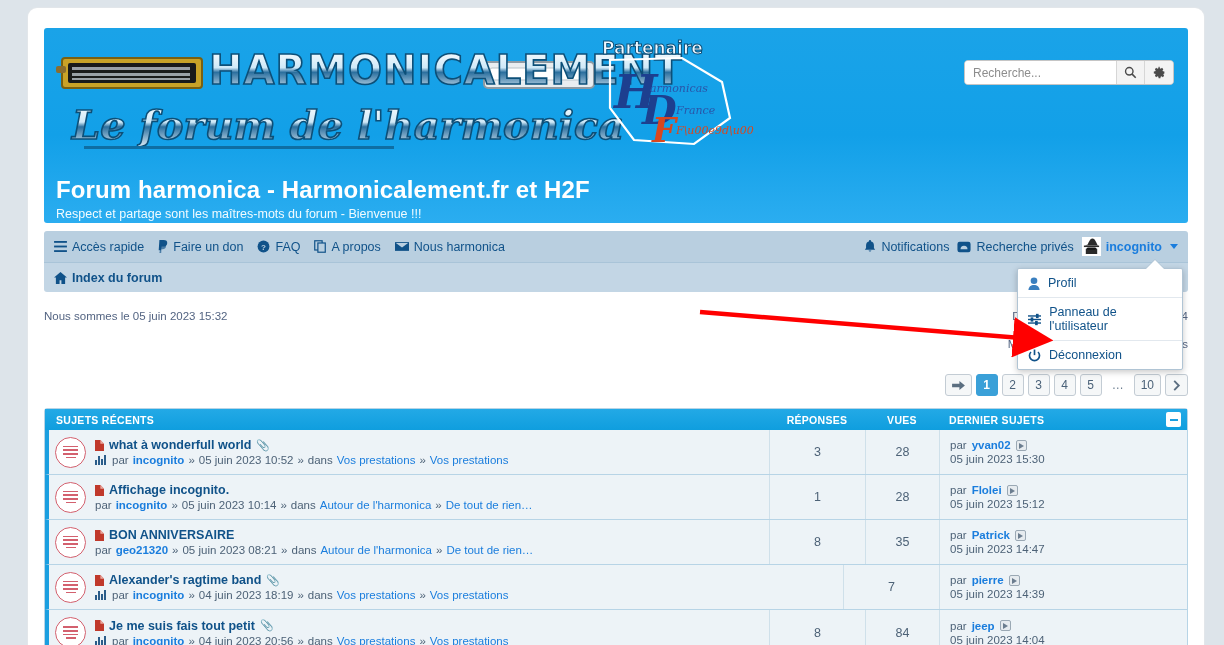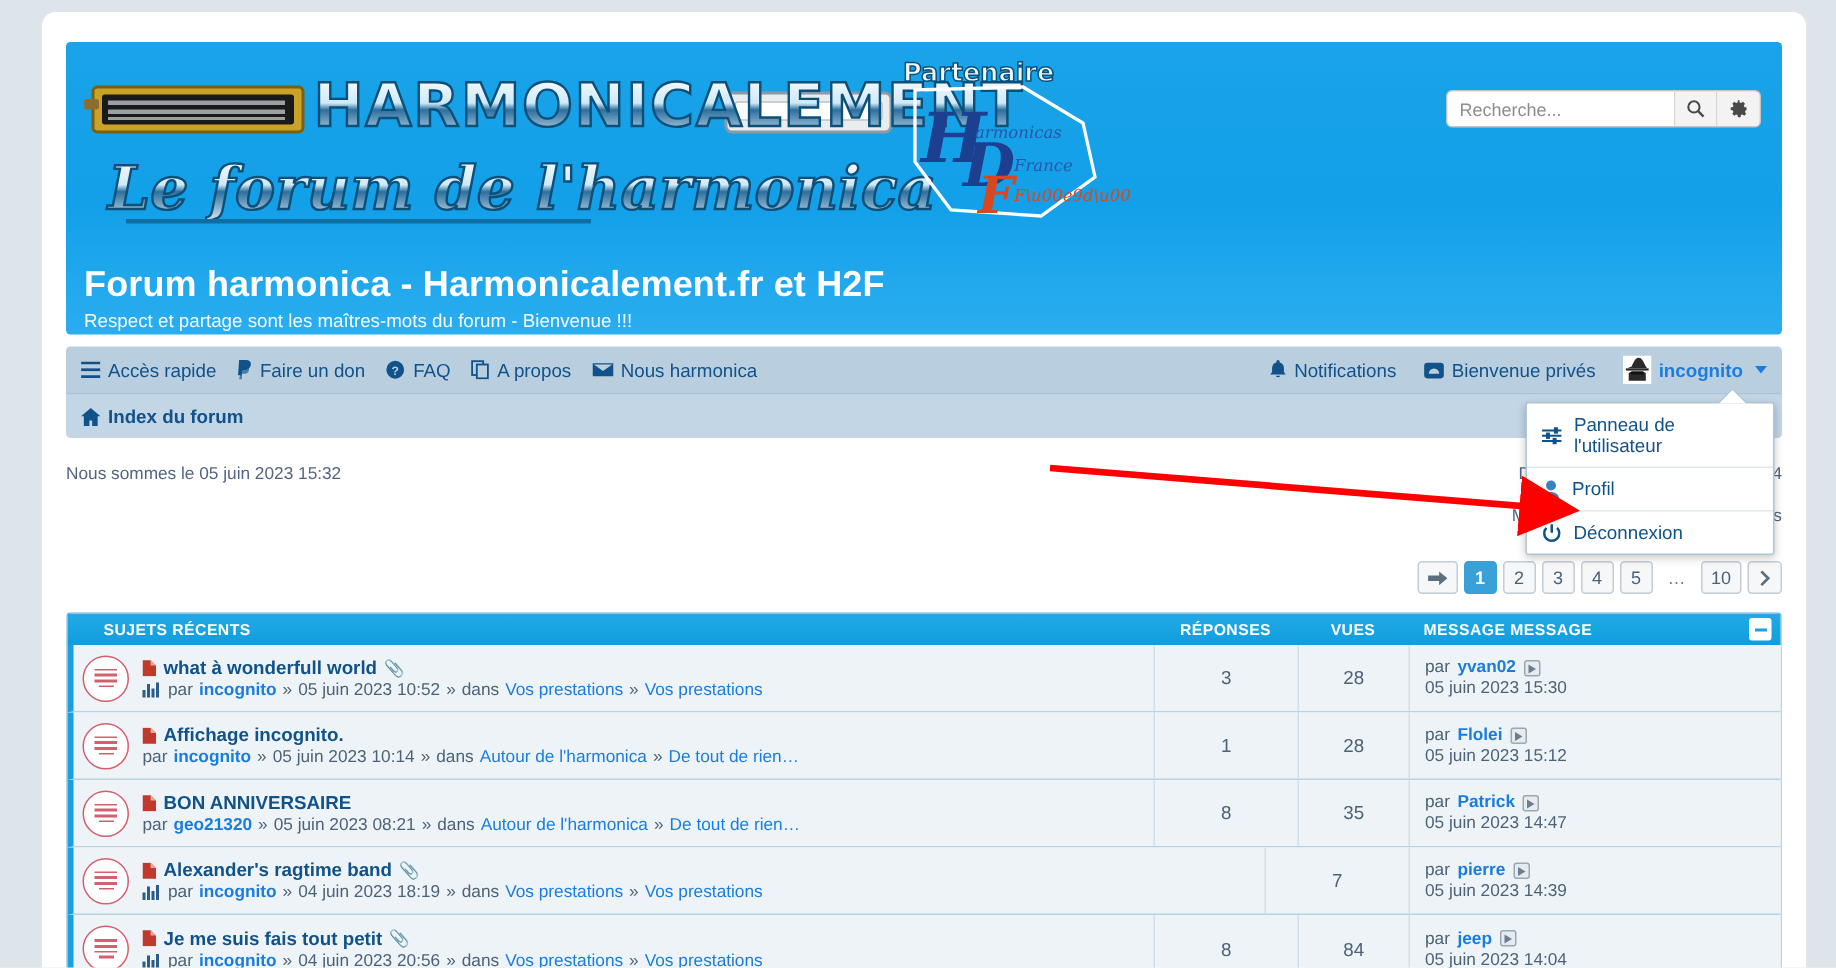--- a/index.html
+++ b/index.html
@@ -80,21 +80,21 @@
     height: 30px;
   }
   .navlinks { display: flex; align-items: center; gap: 14px; }
   .navitem {
     display: flex; align-items: center; gap: 5px;
     font-size: 12.5px; color: #105289; cursor: pointer; white-space: nowrap;
   }
   .navitem.bold { font-weight: bold; }
   .navright {
     position: absolute; right: 10px; top: 0; height: 100%;
-    display: flex; align-items: center; gap: 18px;
+    display: flex; align-items: center; gap: 8px;
   }
   .username { color: #1a7ddd; font-weight: bold; font-size: 12.5px; }
   .caret-d {
     width: 0; height: 0; border-left: 4.5px solid transparent;
     border-right: 4.5px solid transparent; border-top: 5px solid #1a7ddd;
     margin-left: 3px;
   }
 
   
   .dropdown {
@@ -140,21 +140,21 @@
   .pg.dots { border: 0; background: transparent; color: #6b7d8f; cursor: default; }
 
   
   .panel { margin: 6px 16px 0 16px; border: 1px solid #b7d4e6; border-radius: 3px 3px 0 0; }
   .panel-hdr {
     position: relative; height: 21px;
     background: linear-gradient(180deg,#23a9e6 0%,#0f9ede 100%);
     display: flex; align-items: center; color: #fff;
     font-size: 10.5px; font-weight: bold; letter-spacing: .3px;
   }
-  .ph-title { padding-left: 24px; flex: 1; }
+  .ph-title { padding-left: 11px; flex: 1; }
   .ph-rep { width: 96px; text-align: center; }
   .ph-view { width: 74px; text-align: center; }
   .ph-last { width: 248px; padding-left: 10px; }
   .collapse {
     position: absolute; right: 6px; top: 3px; width: 15px; height: 15px;
     background: #fff; border-radius: 2px; display: flex; align-items: center; justify-content: center;
     cursor: pointer;
   }
   .collapse i { display: block; width: 8px; height: 2px; background: #1b9fe0; }
 
@@ -325,21 +325,21 @@
           <path fill="#105289" d="M5.3 12.1a1.8 1.8 0 0 0 3.4 0H5.3z"></path>
         </svg>
         <span>Notifications</span>
       </div>
 
       <div class="navitem">
         <svg width="14" height="12" viewBox="0 0 16 13">
           <rect x="0.5" y="0.5" width="15" height="12" rx="2.5" fill="#105289"></rect>
           <path fill="#b9cfe0" d="M4 9a4 4 0 0 1 8 0H4z"></path>
         </svg>
-        <span>Bienvenue privés</span>
+        <span>Recherche privés</span>
       </div>
 
       <div class="navitem">
         <svg width="19" height="19" viewBox="0 0 20 20">
           <rect width="20" height="20" fill="#ffffff"></rect>
           <path fill="#2a2a2a" d="M3 9h14l-1-1.2c-1-2.2-2-4.4-3-5.4-1-1-3-1-4 0-1 1-2 3.2-3 5.4L3 9z"></path>
           <rect x="2" y="9" width="16" height="1.6" fill="#2a2a2a"></rect>
           <path fill="#2a2a2a" d="M4 12.4c1.4-1 4.6-1 6 0 1.4-1 4.6-1 6 0v5.4H4v-5.4z"></path>
           <rect x="5.2" y="11" width="9.6" height="2.3" rx="1.1" fill="#111"></rect>
         </svg>
@@ -390,21 +390,21 @@
         <path fill="none" stroke="#5b6e80" stroke-width="2" d="M2 1l5 5-5 5"></path>
       </svg>
     </div>
   </div>
 
   <div class="panel">
     <div class="panel-hdr">
       <div class="ph-title">SUJETS RÉCENTS</div>
       <div class="ph-rep">RÉPONSES</div>
       <div class="ph-view">VUES</div>
-      <div class="ph-last">MESSAGE MESSAGE</div>
+      <div class="ph-last">DERNIER SUJETS</div>
       <div class="collapse">
         <i></i>
       </div>
     </div>
 
     <div id="rows">
           <div class="trow">
     <div class="t-main">
       <div class="ticon">
         <i></i>
@@ -636,42 +636,42 @@
    <defs>
      <marker id="ah" markerWidth="9" markerHeight="9" refX="2" refY="4.5" orient="auto">
        <path d="M0,0 L9,4.5 L0,9 z" fill="#ff0000"></path>
      </marker>
    </defs>
    <line id="annline" stroke="#ff0000" stroke-width="4.5" marker-end="url(#ah)" x1="700" y1="312" x2="1022" y2="338"></line>
  </svg>
 </div>
 
 <div class="dropdown" style="position:absolute;">
+  <div class="dd-item">
+    <svg width="12" height="13" viewBox="0 0 13 14">
+      <circle cx="6.5" cy="4" r="3.6" fill="#3a7fbf"></circle>
+      <path fill="#3a7fbf" d="M0.5 14c0-3.3 2.7-5.4 6-5.4s6 2.1 6 5.4H0.5z"></path>
+    </svg>
+    <span>Profil</span>
+  </div>
   <div class="dd-item">
     <svg width="14" height="13" viewBox="0 0 15 14">
       <g stroke="#105289" stroke-width="1.6">
         <line x1="0" y1="3" x2="15" y2="3"></line>
           <line x1="0" y1="7" x2="15" y2="7"></line>
           <line x1="0" y1="11" x2="15" y2="11"></line>
       </g>
       <g fill="#105289">
           <rect x="9" y="0.6" width="3" height="4.8"></rect>
           <rect x="3" y="4.6" width="3" height="4.8"></rect>
           <rect x="8" y="8.6" width="3" height="4.8"></rect>
         </g>
     </svg>
     <span>Panneau de l'utilisateur</span>
   </div>
   <div class="dd-item">
-    <svg width="12" height="13" viewBox="0 0 13 14">
-      <circle cx="6.5" cy="4" r="3.6" fill="#3a7fbf"></circle>
-      <path fill="#3a7fbf" d="M0.5 14c0-3.3 2.7-5.4 6-5.4s6 2.1 6 5.4H0.5z"></path>
-    </svg>
-    <span>Profil</span>
-  </div>
-  <div class="dd-item">
     <svg width="13" height="13" viewBox="0 0 14 14">
       <path fill="none" stroke="#105289" stroke-width="1.8" d="M3.2 3.2a5.4 5.4 0 1 0 7.6 0"></path>
       <line x1="7" y1="0.6" x2="7" y2="6.6" stroke="#105289" stroke-width="1.8"></line>
     </svg>
     <span>Déconnexion</span>
   </div>
 </div>
 
 </body></html>

